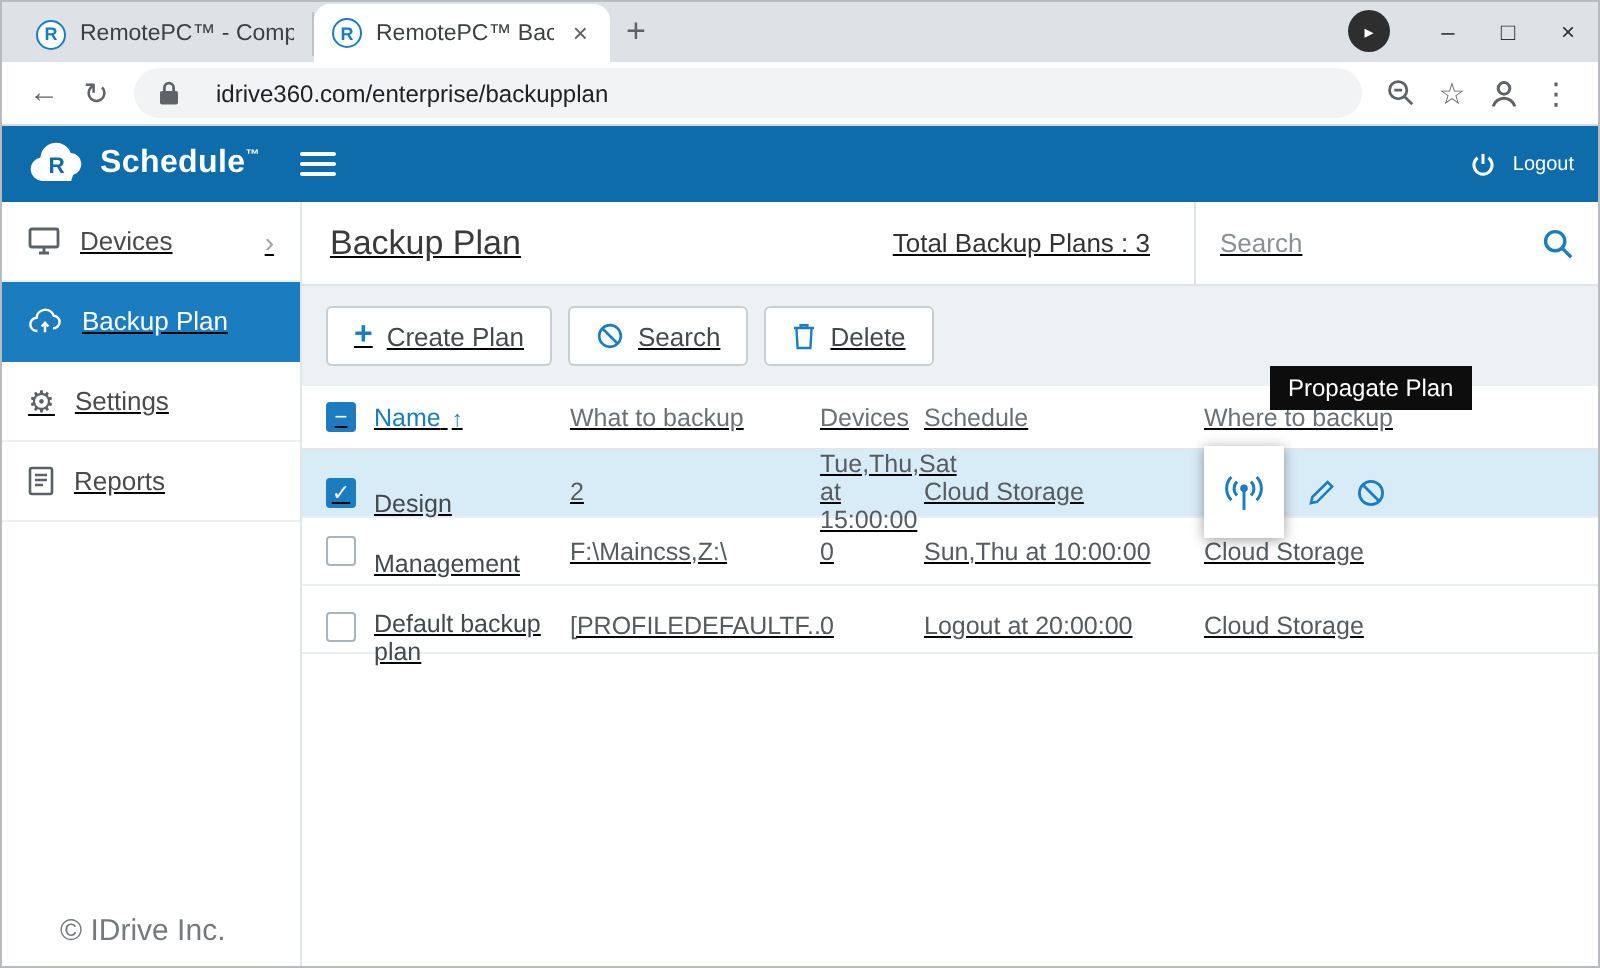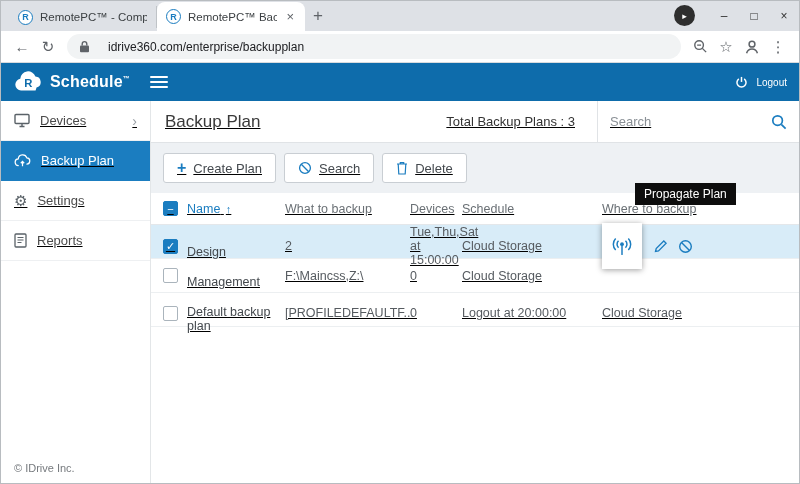--- a/index.html
+++ b/index.html
@@ -35,21 +35,21 @@
   .logout { margin-left:auto; display:flex; align-items:center; gap:8px; font-size:10px; cursor:pointer; }
 
   
   .app-body { flex:1; display:flex; min-height:0;text-decoration:underline; }
   .sidebar { width:150px; background:#fff; border-right:1px solid #e3e6e8; position:relative; flex:0 0 auto; }
   .side-item { height:40px; display:flex; align-items:center; gap:10px; padding:0 13px; font-size:13px; color:#4a4a4a; border-bottom:1px solid #eef0f2; cursor:pointer; }
   .side-item svg, .side-item .glyph { color:#5a6268; }
   .side-item.active { background:#1b7dc0; color:#fff; border-bottom-color:#1b7dc0; }
   .side-item.active svg, .side-item.active .glyph { color:#fff; }
   .chev { margin-left:auto; color:#9aa0a6; font-size:14px; }
-  .copyright { position:absolute; bottom:9px; left:13px; font-size:11px; color:#767a7e; }
+  .copyright { position:absolute; bottom:9px; left:29px; font-size:15px; color:#767a7e; }
 
   
   .main { flex:1; display:flex; flex-direction:column; position:relative; min-width:0; background:#fff; }
   .page-head { height:42px; display:flex; align-items:stretch; border-bottom:1px solid #e0e3e6; flex:0 0 auto; }
   .page-title { font-size:17px; color:#3a3a3a; align-self:center; padding-left:14px; }
   .spacer { flex:1; }
   .total { align-self:center; font-size:13px; color:#333; padding-right:22px;text-align:right; }
   .search-box { width:202px; border-left:1px solid #e0e3e6; display:flex; align-items:center; gap:8px; padding:0 12px; }
   .search-input { border:none; outline:none; flex:1; font-size:13px; color:#333; min-width:0; background:transparent; }
   .search-input::placeholder { color:#8a9096; }
@@ -256,20 +256,21 @@
             </span>
 
           </span>
         </div>
 
         <div class="trow">
           <span class="cb"></span>
           <span class="cell-name">Management</span>
           <span>F:\Maincss,Z:\</span>
           <span>0</span>
+          <span>Sun,Thu at 10:00:00</span>
           <span>Cloud Storage</span>
           <span></span>
         </div>
 
         <div class="trow">
           <span class="cb"></span>
           <span class="cell-name">Default backup plan</span>
           <span>[PROFILEDEFAULTF...</span>
           <span>0</span>
           <span>Logout at 20:00:00</span>

